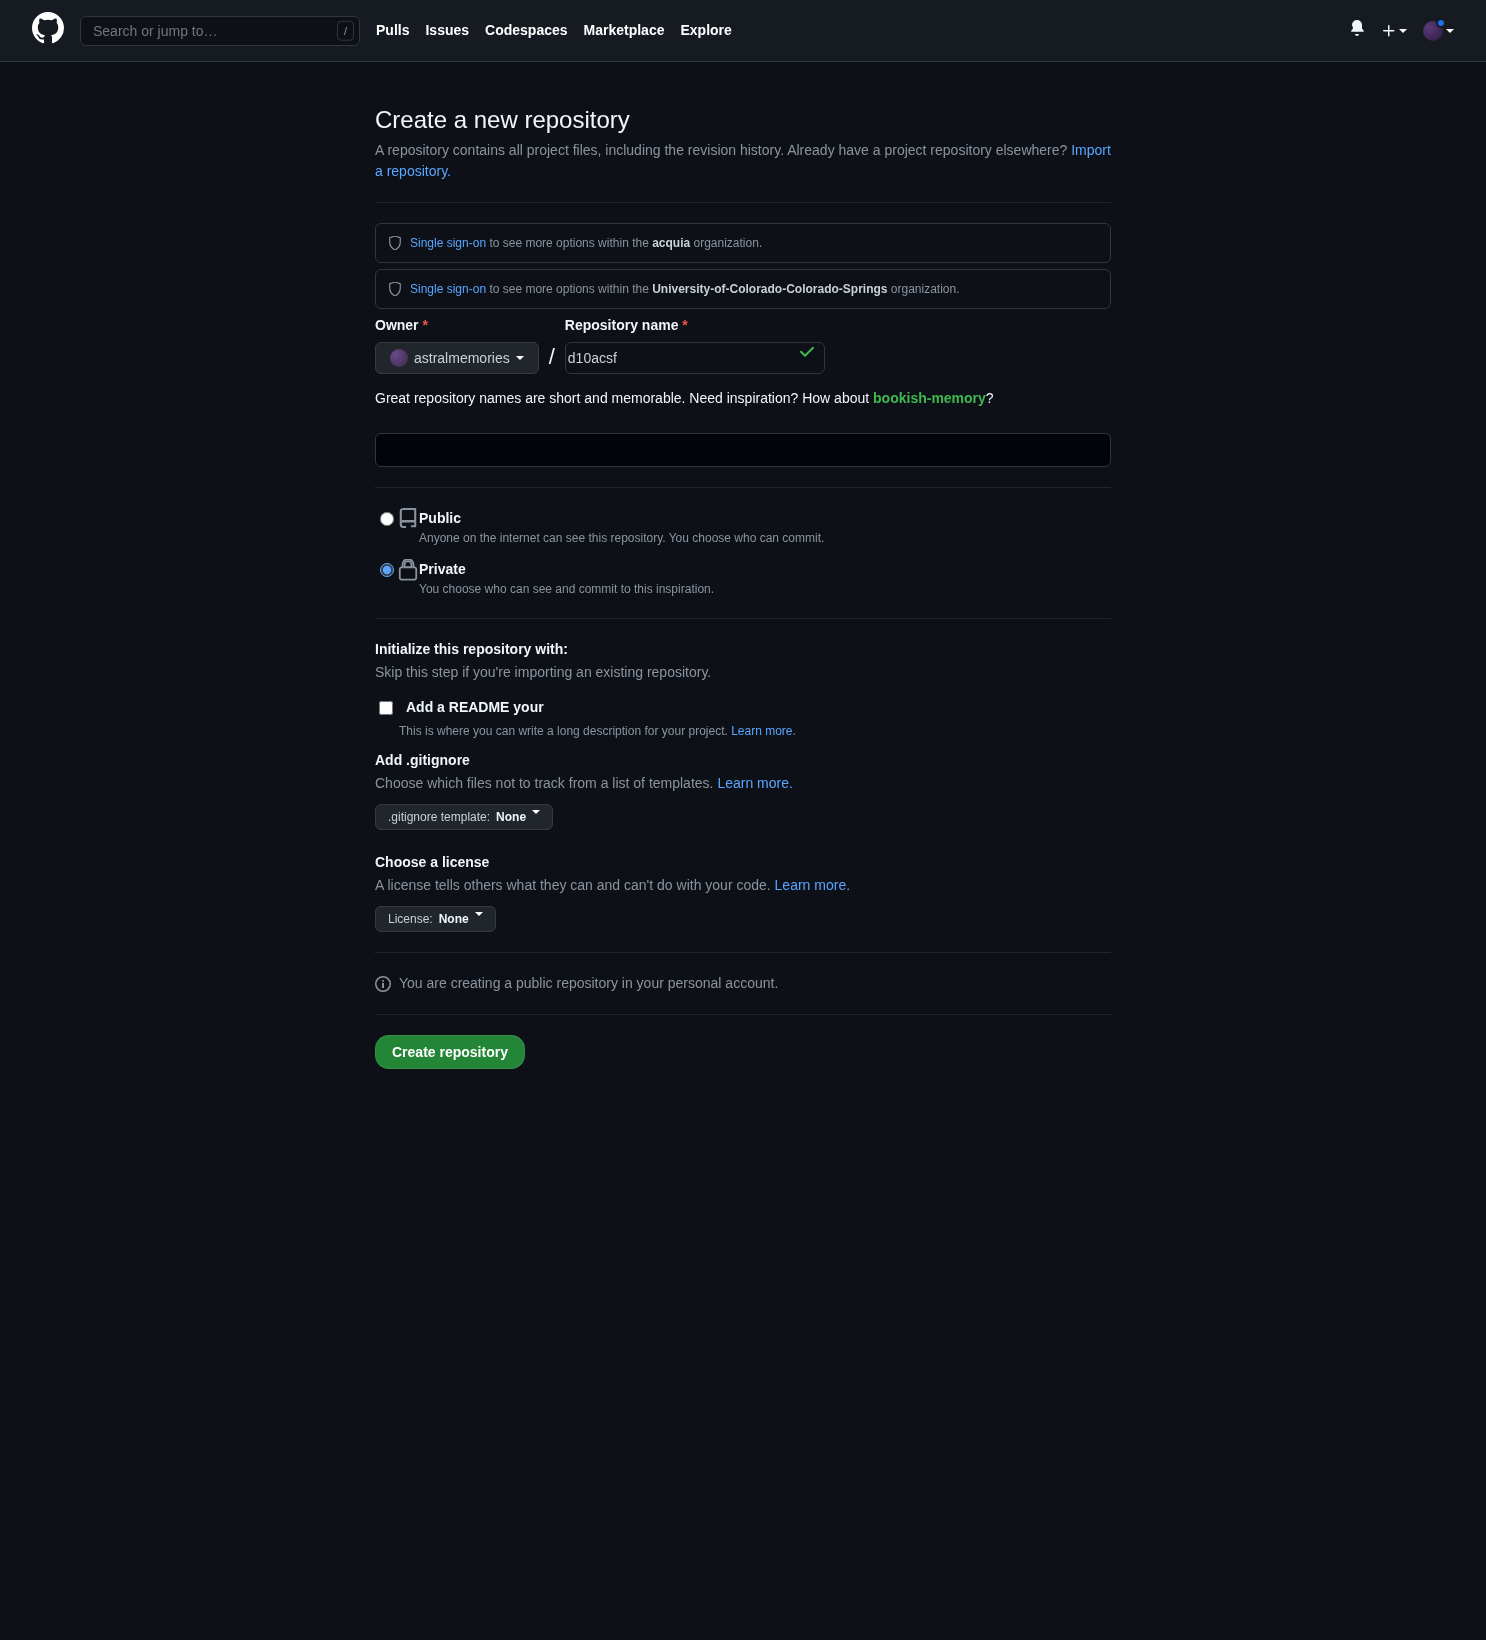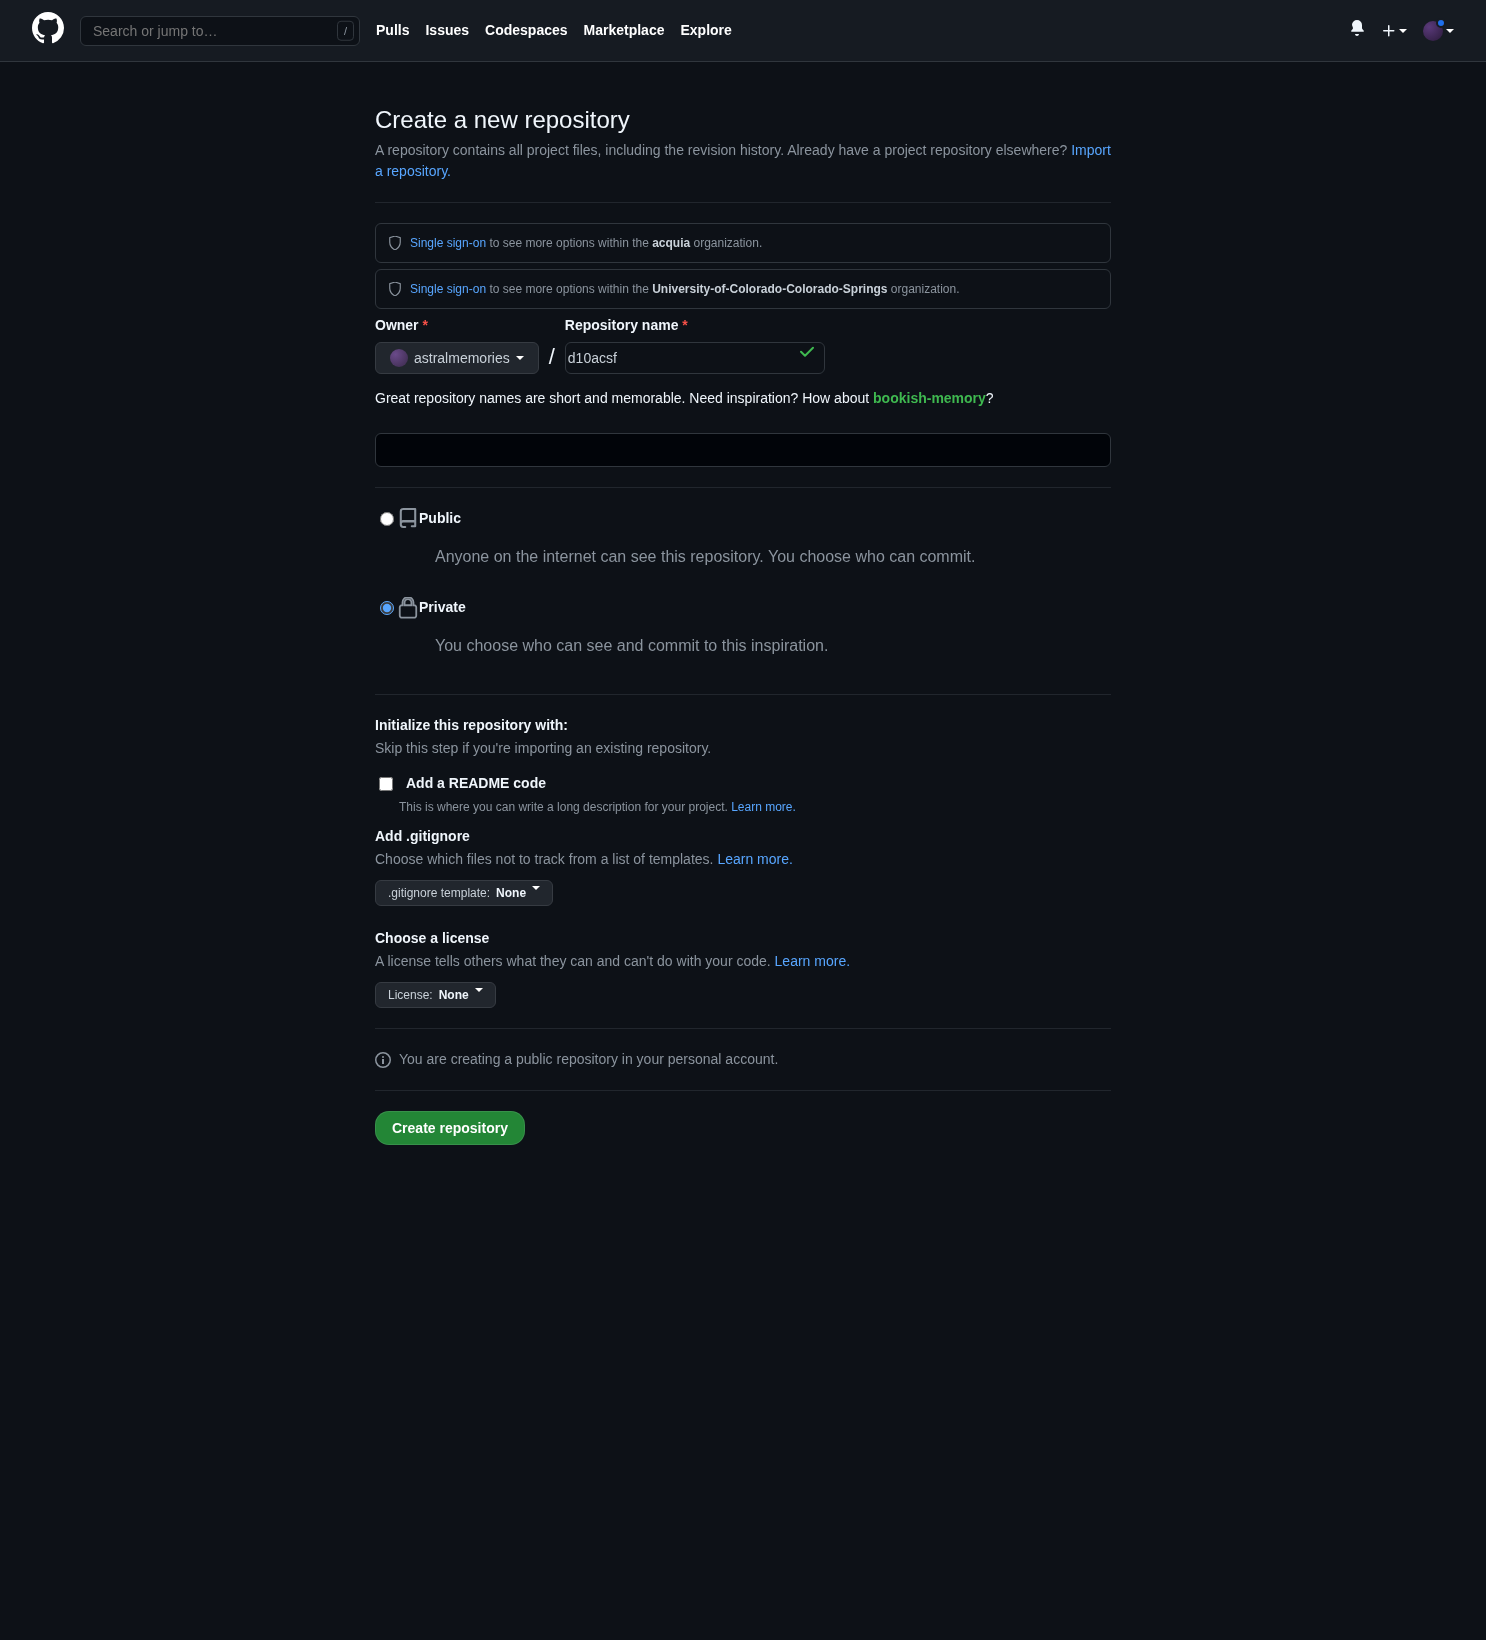--- a/index.html
+++ b/index.html
@@ -63,21 +63,21 @@
 .hint .suggest{color:var(--green);font-weight:600;}
 .desc-input{width:100%;background:var(--input-bg);border:1px solid var(--border);color:var(--text);border-radius:6px;height:34px;padding:0 12px;font-size:14px;margin-top:6px;}
 .optional{color:var(--muted);font-weight:400;font-size:12px;}
 
 
 .vis-opt{display:flex;align-items:flex-start;gap:0;margin:12px 0;}
 .vis-opt input[type=radio]{margin-top:4px;accent-color:var(--link);width:14px;height:14px;}
 .vis-opt .vis-icon{color:var(--muted);margin-top:0;}
 .vis-opt .vis-icon svg{width:22px;height:22px;fill:var(--muted);}
 .vis-opt .vis-body strong{display:block;color:var(--text-strong);font-weight:600;font-size:14px;}
-.vis-opt .vis-body p{margin:16px;color:var(--muted);font-size:16px;}
+.vis-opt .vis-body p{margin:0;color:var(--muted);font-size:12px;}
 
 
 .sect-head{font-weight:600;color:var(--text-strong);font-size:14px;margin:10px 0 2px;}
 .sect-sub{color:var(--muted);margin:0 0 14px;}
 .chk-row{margin:10px 0;}
 .chk-row label{display:flex;align-items:center;gap:10px;color:var(--text-strong);font-weight:600;}
 .chk-row input[type=checkbox]{width:14px;height:14px;accent-color:var(--link);}
 .chk-row p{margin:4px 0 0 24px;color:var(--muted);font-size:12px;}
 .chk-row p a, .sect-sub a{color:var(--link);text-decoration:none;}
 
@@ -218,21 +218,21 @@
 
   <hr class="sep">
 
   
   <div class="sect-head">Initialize this repository with:</div>
   <p class="sect-sub">Skip this step if you're importing an existing repository.</p>
 
   <div class="chk-row">
     <label>
       <input type="checkbox" style="">
-      <span>Add a README code</span>
+      <span>Add a README your</span>
     </label>
     <p>
       <span>This is where you can write a long description for your project. </span><a href="#">Learn more.</a>
     </p>
   </div>
 
   <div style="margin-top:6px;">
     <div class="sect-head">Add .gitignore</div>
     <p class="sect-sub" style="margin-bottom:4px;">
       <span>Choose which files not to track from a list of templates. </span><a href="#">Learn more.</a>

